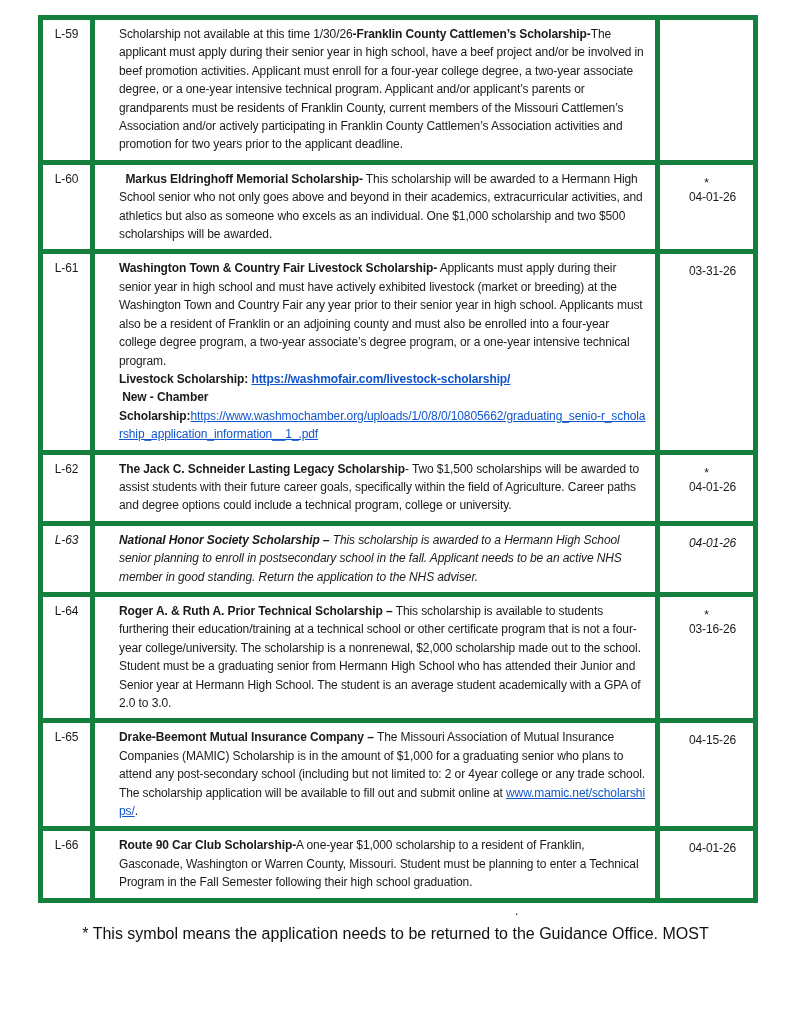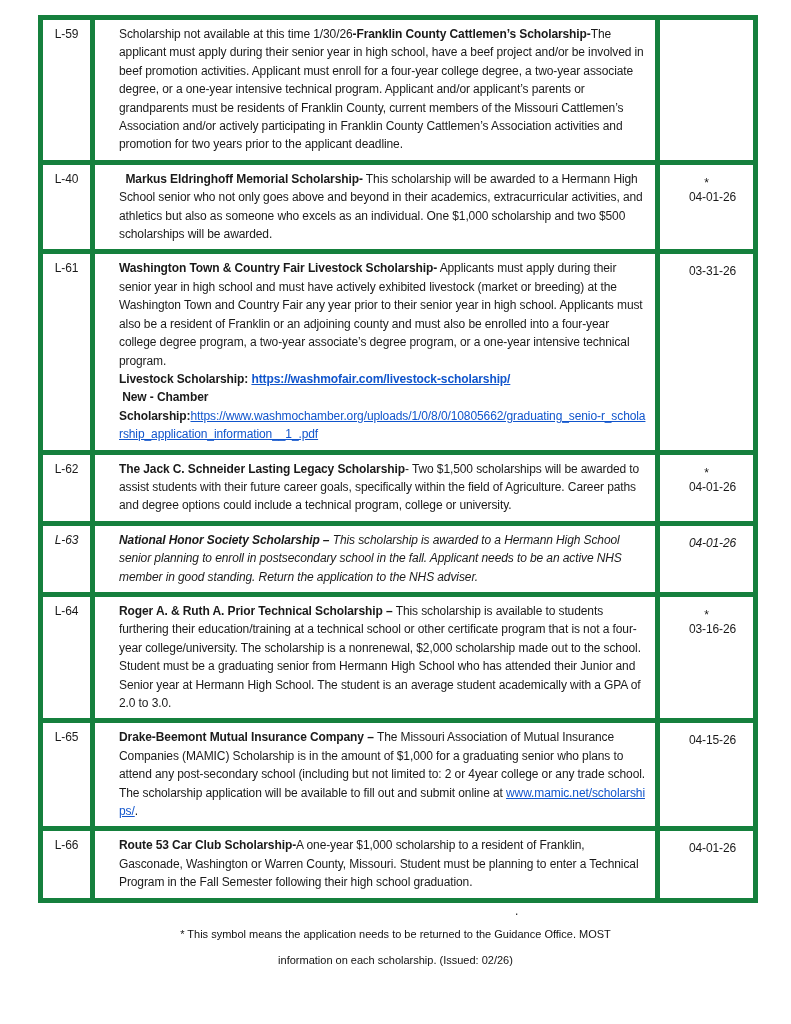--- a/index.html
+++ b/index.html
@@ -68,21 +68,21 @@
   .stray-period {
     margin: 2px 0 0 515px;
     font-size: 12px;
     line-height: 12px;
     color: #1a1a1a;
   }
   .footnote {
     margin-top: 4px;
     width: 791px;
     text-align: center;
-    font-size: 11px;
+    font-size: 16px;
     line-height: 26px;
     color: #111;
   }
 </style>
 </head>
 <body>
 
 <div class="page">
 
   <table class="schol">
@@ -91,21 +91,21 @@
       <col class="c-desc">
       <col class="c-dl">
     </colgroup>
     <tbody>
         <tr>
           <td class="id-cell">L-59</td>
           <td class="desc-cell"><span>Scholarship not available at this time 1/30/26</span><span class="b">-Franklin County Cattlemen’s Scholarship-</span><span>The applicant must apply during their senior year in high school, have a beef project and/or be involved in beef promotion activities. Applicant must enroll for a four-year college degree, a two-year associate degree, or a one-year intensive technical program. Applicant and/or applicant’s parents or grandparents must be residents of Franklin County, current members of the Missouri Cattlemen’s Association and/or actively participating in Franklin County Cattlemen’s Association activities and promotion for two years prior to the applicant deadline.</span></td>
           <td class="deadline-cell"></td>
         </tr>
         <tr>
-          <td class="id-cell">L-40</td>
+          <td class="id-cell">L-60</td>
           <td class="desc-cell"><span class="b">  Markus Eldringhoff Memorial Scholarship-</span><span> This scholarship will be awarded to a Hermann High School senior who not only goes above and beyond in their academics, extracurricular activities, and athletics but also as someone who excels as an individual. One $1,000 scholarship and two $500 scholarships will be awarded.</span></td>
           <td class="deadline-cell">
             <div class="star">*</div>
             <div class="date">04-01-26</div>
           </td>
         </tr>
         <tr>
           <td class="id-cell">L-61</td>
           <td class="desc-cell"><span class="b">Washington Town &amp; Country Fair Livestock Scholarship-</span><span> Applicants must apply during their senior year in high school and must have actively exhibited livestock (market or breeding) at the Washington Town and Country Fair any year prior to their senior year in high school. Applicants must also be a resident of Franklin or an adjoining county and must also be enrolled into a four-year college degree program, a two-year associate’s degree program, or a one-year intensive technical program.</span><br><span class="b">Livestock Scholarship: </span><a class="link b">https://washmofair.com/livestock-scholarship/</a><br><span class="b"> New - Chamber</span><br><span class="b">Scholarship:</span><a class="link">https://www.washmochamber.org/uploads/1/0/8/0/10805662/graduating_senio-r_scholarship_application_information__1_.pdf</a></td>
           <td class="deadline-cell">
@@ -137,28 +137,27 @@
         </tr>
         <tr>
           <td class="id-cell">L-65</td>
           <td class="desc-cell"><span class="b">Drake-Beemont Mutual Insurance Company – </span><span>The Missouri Association of Mutual Insurance Companies (MAMIC) Scholarship is in the amount of $1,000 for a graduating senior who plans to attend any post-secondary school (including but not limited to: 2 or 4year college or any trade school. The scholarship application will be available to fill out and submit online at </span><a class="link">www.mamic.net/scholarships/</a><span>.</span></td>
           <td class="deadline-cell">
             <div class="date">04-15-26</div>
           </td>
         </tr>
         <tr>
           <td class="id-cell">L-66</td>
-          <td class="desc-cell"><span class="b">Route 53 Car Club Scholarship-</span><span>A one-year $1,000 scholarship to a resident of Franklin, Gasconade, Washington or Warren County, Missouri. Student must be planning to enter a Technical Program in the Fall Semester following their high school graduation.</span></td>
+          <td class="desc-cell"><span class="b">Route 90 Car Club Scholarship-</span><span>A one-year $1,000 scholarship to a resident of Franklin, Gasconade, Washington or Warren County, Missouri. Student must be planning to enter a Technical Program in the Fall Semester following their high school graduation.</span></td>
           <td class="deadline-cell">
             <div class="date">04-01-26</div>
           </td>
         </tr>
       </tbody>
   </table>
 
   <div class="stray-period">.</div>
 
   <div class="footnote">
       <div>* This symbol means the application needs to be returned to the Guidance Office. MOST</div>
-      <div>information on each scholarship. (Issued: 02/26)</div>
     </div>
 
 </div>
 
 </body></html>

